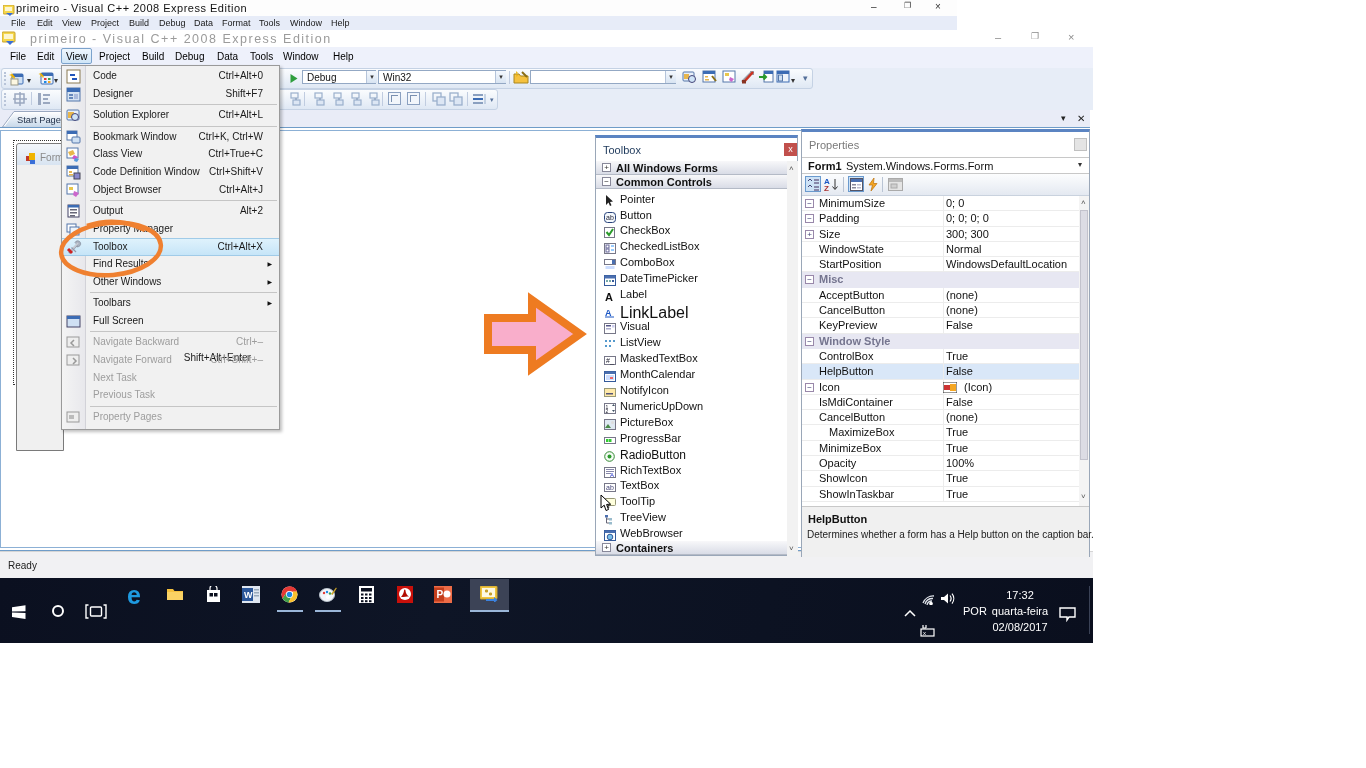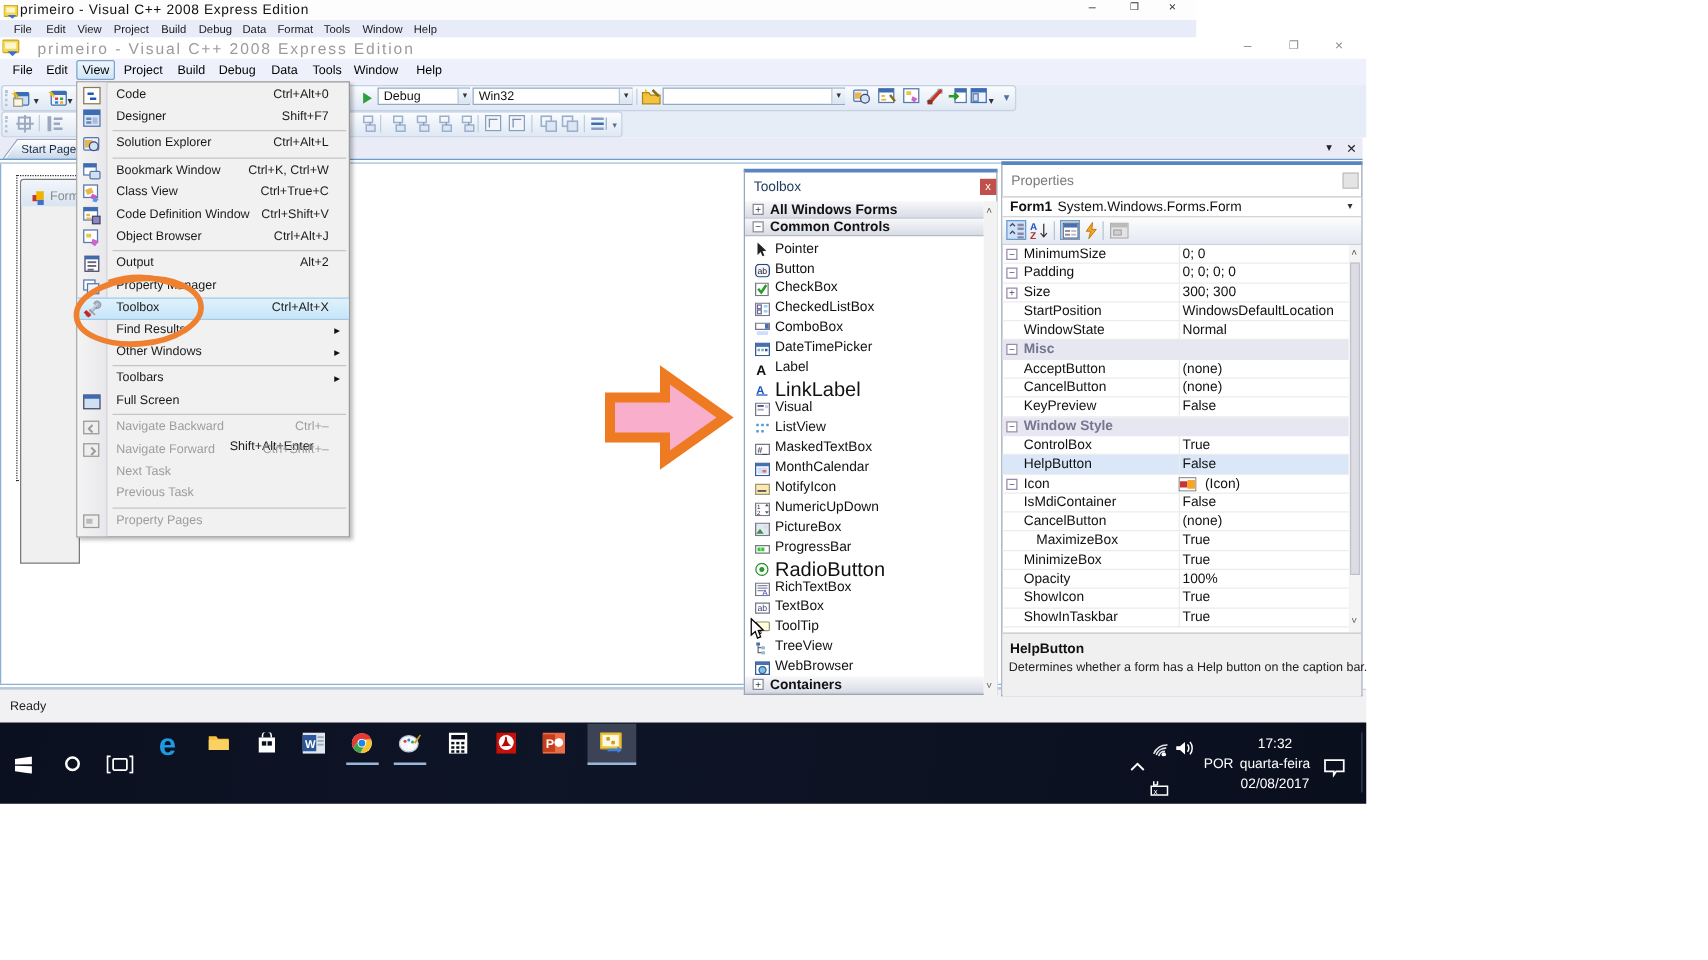--- a/index.html
+++ b/index.html
@@ -528,21 +528,21 @@
               <rect x="2" y="4" width="2.5" height="3" fill="#3c3"></rect>
               <rect x="5" y="4" width="2.5" height="3" fill="#3c3"></rect>
             </svg></span>
           <span style="position:absolute;left:24px;top:2px;font-size:11px;color:#111;">ProgressBar</span>
         </div>
         <div style="position:relative;height:15.95px;">
           <span style="position:absolute;left:8px;top:2px;"><svg width="12" height="11">
               <circle cx="5.5" cy="5.5" r="4.8" fill="#f4fbf4" stroke="#383"></circle>
               <circle cx="5.5" cy="5.5" r="2" fill="#2a9a2a"></circle>
             </svg></span>
-          <span style="position:absolute;left:24px;top:2px;font-size:16px;color:#111;">RadioButton</span>
+          <span style="position:absolute;left:24px;top:2px;font-size:12px;color:#111;">RadioButton</span>
         </div>
         <div style="position:relative;height:15.95px;">
           <span style="position:absolute;left:8px;top:2px;"><svg width="12" height="11">
               <rect x="0.5" y="0.5" width="11" height="10" fill="#fff" stroke="#778"></rect>
               <rect x="2" y="2" width="8" height="1" fill="#88a"></rect>
               <rect x="2" y="4" width="8" height="1" fill="#88a"></rect>
               <rect x="2" y="6" width="5" height="1" fill="#88a"></rect>
               <text x="6" y="10" font-size="6" fill="#23c">A</text>
             </svg></span>
           <span style="position:absolute;left:24px;top:2px;font-size:11px;color:#111;">RichTextBox</span>
@@ -650,28 +650,28 @@
           <span style="position:absolute;left:141px;top:0;width:1px;height:15.3px;background:#ececec;"></span>
           <span style="position:absolute;left:144px;top:1px;">0; 0; 0; 0</span>
         </div>
         <div style="position:relative;height:15.3px;border-bottom:1px solid #ececec;font-size:11px;color:#111;">
           <span style="position:absolute;left:3px;top:3px;width:9px;height:9px;border:1px solid #98a;background:#fff;font-size:8px;line-height:7px;text-align:center;color:#447;">+</span>
           <span style="position:absolute;left:17px;top:1px;">Size</span>
           <span style="position:absolute;left:141px;top:0;width:1px;height:15.3px;background:#ececec;"></span>
           <span style="position:absolute;left:144px;top:1px;">300; 300</span>
         </div>
         <div style="position:relative;height:15.3px;border-bottom:1px solid #ececec;font-size:11px;color:#111;">
+          <span style="position:absolute;left:17px;top:1px;">WindowState</span>
+          <span style="position:absolute;left:141px;top:0;width:1px;height:15.3px;background:#ececec;"></span>
+          <span style="position:absolute;left:144px;top:1px;">Normal</span>
+        </div>
+        <div style="position:relative;height:15.3px;border-bottom:1px solid #ececec;font-size:11px;color:#111;">
           <span style="position:absolute;left:17px;top:1px;">StartPosition</span>
           <span style="position:absolute;left:141px;top:0;width:1px;height:15.3px;background:#ececec;"></span>
           <span style="position:absolute;left:144px;top:1px;">WindowsDefaultLocation</span>
-        </div>
-        <div style="position:relative;height:15.3px;border-bottom:1px solid #ececec;font-size:11px;color:#111;">
-          <span style="position:absolute;left:17px;top:1px;">WindowState</span>
-          <span style="position:absolute;left:141px;top:0;width:1px;height:15.3px;background:#ececec;"></span>
-          <span style="position:absolute;left:144px;top:1px;">Normal</span>
         </div>
         <div style="position:relative;height:15.3px;background:#e7e7f2;">
           <span style="position:absolute;left:3px;top:3px;width:9px;height:9px;border:1px solid #98a;background:#fff;font-size:8px;line-height:7px;text-align:center;color:#447;">−</span>
           <span style="position:absolute;left:17px;top:1px;font-size:11px;font-weight:bold;color:#75758f;">Misc</span>
         </div>
         <div style="position:relative;height:15.3px;border-bottom:1px solid #ececec;font-size:11px;color:#111;">
           <span style="position:absolute;left:17px;top:1px;">AcceptButton</span>
           <span style="position:absolute;left:141px;top:0;width:1px;height:15.3px;background:#ececec;"></span>
           <span style="position:absolute;left:144px;top:1px;">(none)</span>
         </div>

